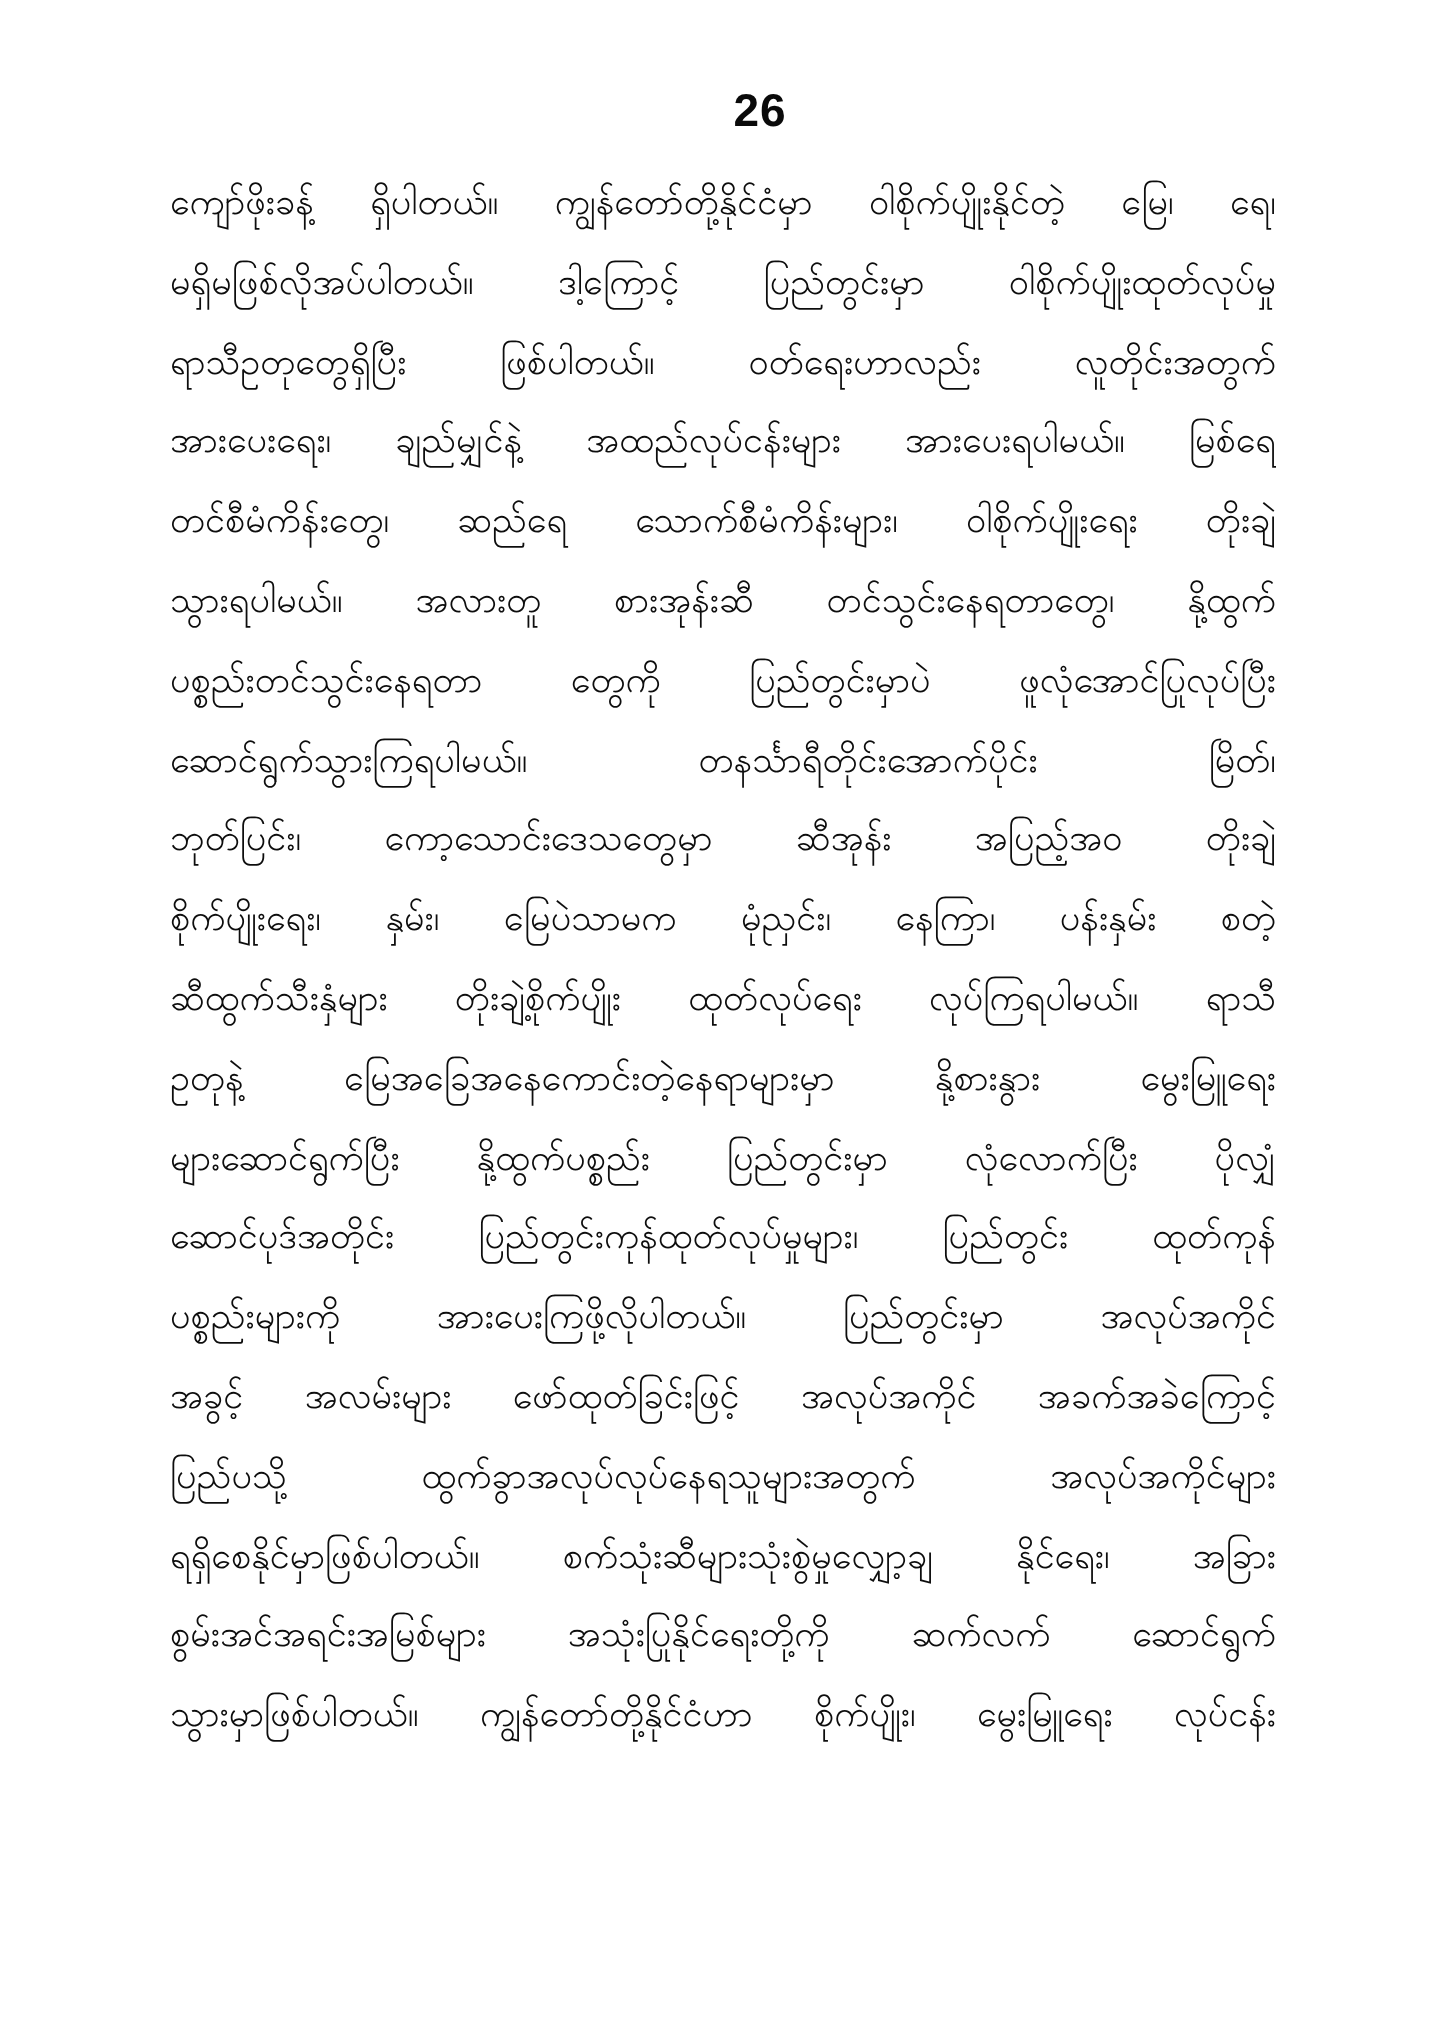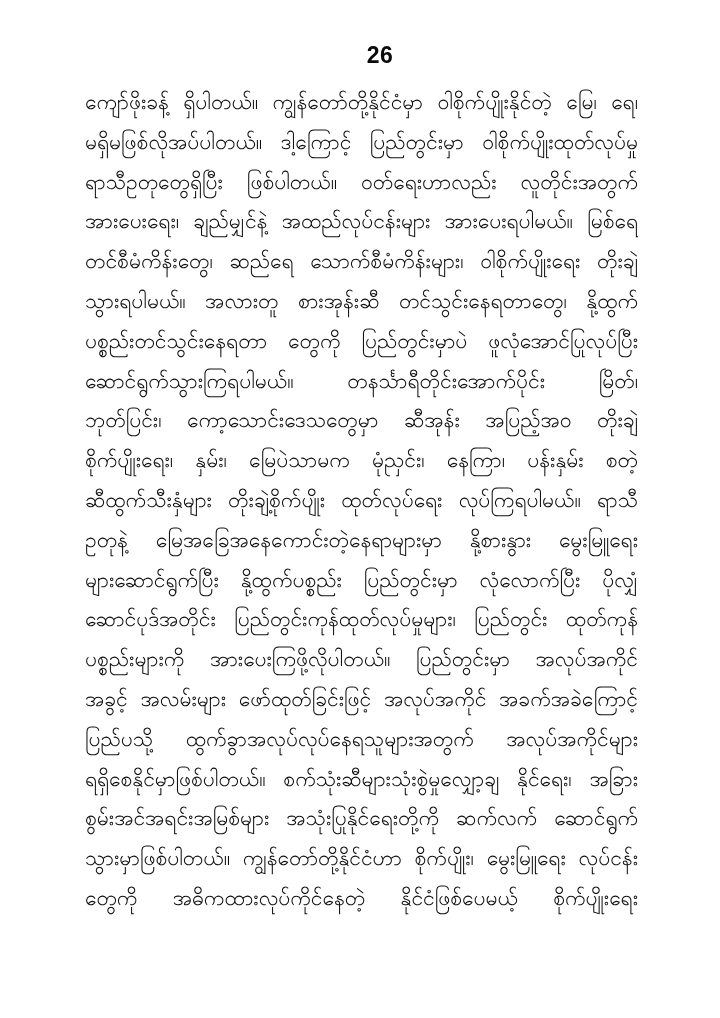--- a/index.html
+++ b/index.html
@@ -25,21 +25,21 @@
     font-size: 23px;
     font-weight: 700;
     letter-spacing: 0.5px;
     color: #0a0a0a;
   }
   .text-body {
     position: absolute;
     top: 82px;
     left: 85px;
     width: 553px;
-    font-size: 21px;
+    font-size: 18px;
     color: #0d0d0d;
   }
   .line {
     line-height: 39.8px;
     height: 39.8px;
     white-space: nowrap-disabled; 
     text-align: justify;
     text-align-last: justify;
     -moz-text-align-last: justify;
     overflow: hidden;
@@ -67,15 +67,14 @@
       <div class="line"><span>ဆီထွက်သီးနှံများ တိုးချဲ့စိုက်ပျိုး ထုတ်လုပ်ရေး လုပ်ကြရပါမယ်။ ရာသီ</span></div>
       <div class="line"><span>ဥတုနဲ့ မြေအခြေအနေကောင်းတဲ့နေရာများမှာ နို့စားနွား မွေးမြူရေး</span></div>
       <div class="line"><span>များဆောင်ရွက်ပြီး နို့ထွက်ပစ္စည်း ပြည်တွင်းမှာ လုံလောက်ပြီး ပိုလျှံ</span></div>
       <div class="line"><span>ဆောင်ပုဒ်အတိုင်း ပြည်တွင်းကုန်ထုတ်လုပ်မှုများ၊ ပြည်တွင်း ထုတ်ကုန်</span></div>
       <div class="line"><span>ပစ္စည်းများကို အားပေးကြဖို့လိုပါတယ်။ ပြည်တွင်းမှာ အလုပ်အကိုင်</span></div>
       <div class="line"><span>အခွင့် အလမ်းများ ဖော်ထုတ်ခြင်းဖြင့် အလုပ်အကိုင် အခက်အခဲကြောင့်</span></div>
       <div class="line"><span>ပြည်ပသို့ ထွက်ခွာအလုပ်လုပ်နေရသူများအတွက် အလုပ်အကိုင်များ</span></div>
       <div class="line"><span>ရရှိစေနိုင်မှာဖြစ်ပါတယ်။ စက်သုံးဆီများသုံးစွဲမှုလျှော့ချ နိုင်ရေး၊ အခြား</span></div>
       <div class="line"><span>စွမ်းအင်အရင်းအမြစ်များ အသုံးပြုနိုင်ရေးတို့ကို ဆက်လက် ဆောင်ရွက်</span></div>
       <div class="line"><span>သွားမှာဖြစ်ပါတယ်။ ကျွန်တော်တို့နိုင်ငံဟာ စိုက်ပျိုး၊ မွေးမြူရေး လုပ်ငန်း</span></div>
-      <div class="line"><span>တွေကို အဓိကထားလုပ်ကိုင်နေတဲ့ နိုင်ငံဖြစ်ပေမယ့် စိုက်ပျိုးရေး</span></div>
     </div>
 </div>
 
 </body></html>

